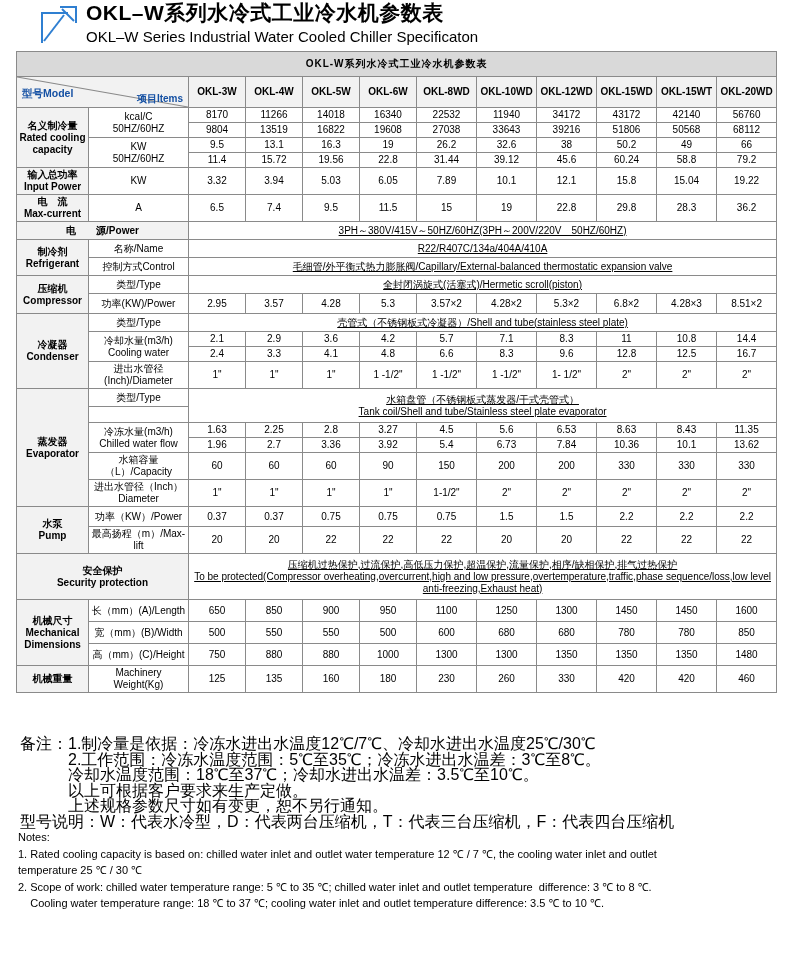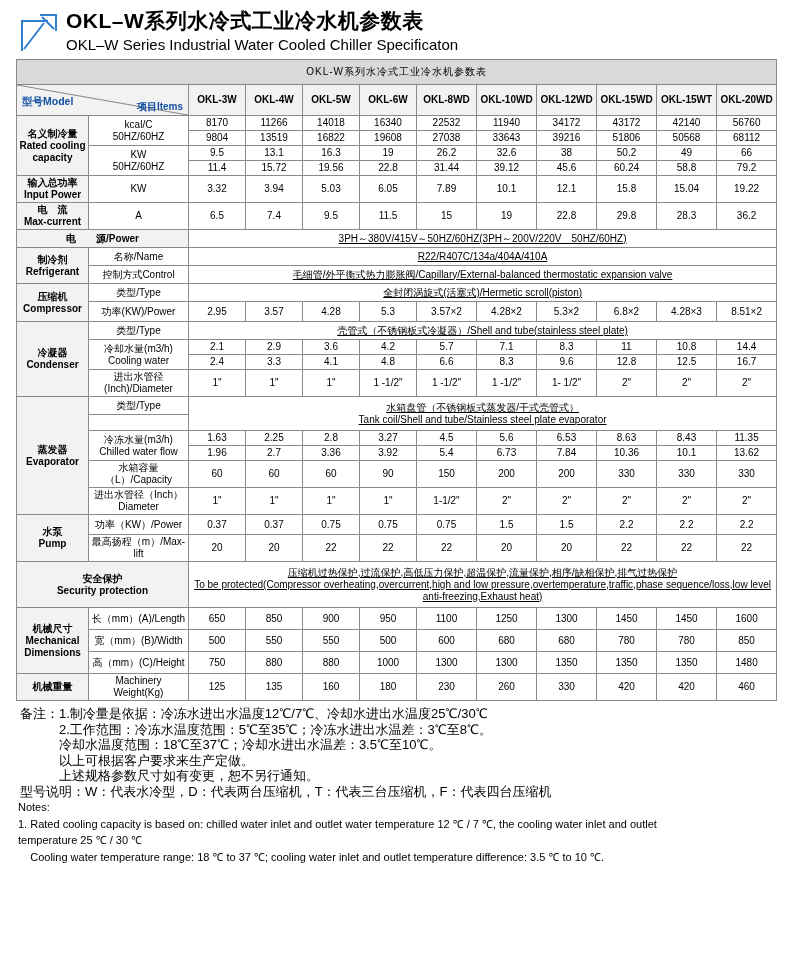--- a/index.html
+++ b/index.html
@@ -19,21 +19,22 @@
     width: 790px;
     height: 967px;
     position: relative;
     box-sizing: border-box;
   }
 
   
   .header {
     display: flex;
     align-items: center;
-    padding: 8px 0 4px 18px;
+    padding: 0 0 4px 18px;
+    margin-left: 20px;
   }
   .logo {
     width: 42px;
     height: 44px;
     flex: 0 0 42px;
     margin-right: 6px;
     margin-top: 2px;
   }
   .titles {
     display: flex;
@@ -70,21 +71,21 @@
     text-align: center;
     vertical-align: middle;
     padding: 1px 2px;
     line-height: 12px;
     color: #000;
     background: #fff;
   }
   .band {
     background: #d9d9d9 !important;
     font-size: 14px;
-    font-weight: normal;
+    font-weight: bold;
     color: #1450a3;
     letter-spacing: 1px;
     height: 22px;
   }
   .lbl {
     background: #f2f2f2 !important;
     font-weight: bold;
     color: #1450a3;
     font-size: 10.5px;
     line-height: 13px;
@@ -131,23 +132,24 @@
   }
   .wide-text {
     font-size: 10px;
     line-height: 13px;
     text-decoration: underline;
   }
 
   
   .notes {
     padding: 5px 16px 0 20px;
-    font-size: 13px;
+    font-size: 16px;
     line-height: 15.5px;
     color: #000;
+    margin-top: 38px;
   }
   .notes .row { white-space: pre-wrap; }
   .notes-en {
     padding: 0 16px 0 18px;
     font-size: 11px;
     line-height: 16.5px;
     color: #000;
   }
   .notes-en .row { white-space: pre-wrap; }
 </style>
@@ -548,16 +550,17 @@
     <div class="row">　　　冷却水温度范围：18℃至37℃；冷却水进出水温差：3.5℃至10℃。</div>
     <div class="row">　　　以上可根据客户要求来生产定做。</div>
     <div class="row">　　　上述规格参数尺寸如有变更，恕不另行通知。</div>
     <div class="row">型号说明：W：代表水冷型，D：代表两台压缩机，T：代表三台压缩机，F：代表四台压缩机</div>
   </div>
 
   <div class="notes-en">
     <div class="row">Notes:</div>
     <div class="row">1. Rated cooling capacity is based on: chilled water inlet and outlet water temperature 12 ℃ / 7 ℃, the cooling water inlet and outlet</div>
     <div class="row">temperature 25 ℃ / 30 ℃</div>
+    <div class="row">2. Scope of work: chilled water temperature range: 5 ℃ to 35 ℃; chilled water inlet and outlet temperature  difference: 3 ℃ to 8 ℃.</div>
     <div class="row">    Cooling water temperature range: 18 ℃ to 37 ℃; cooling water inlet and outlet temperature difference: 3.5 ℃ to 10 ℃.</div>
   </div>
 
 </div>
 
 </body></html>

